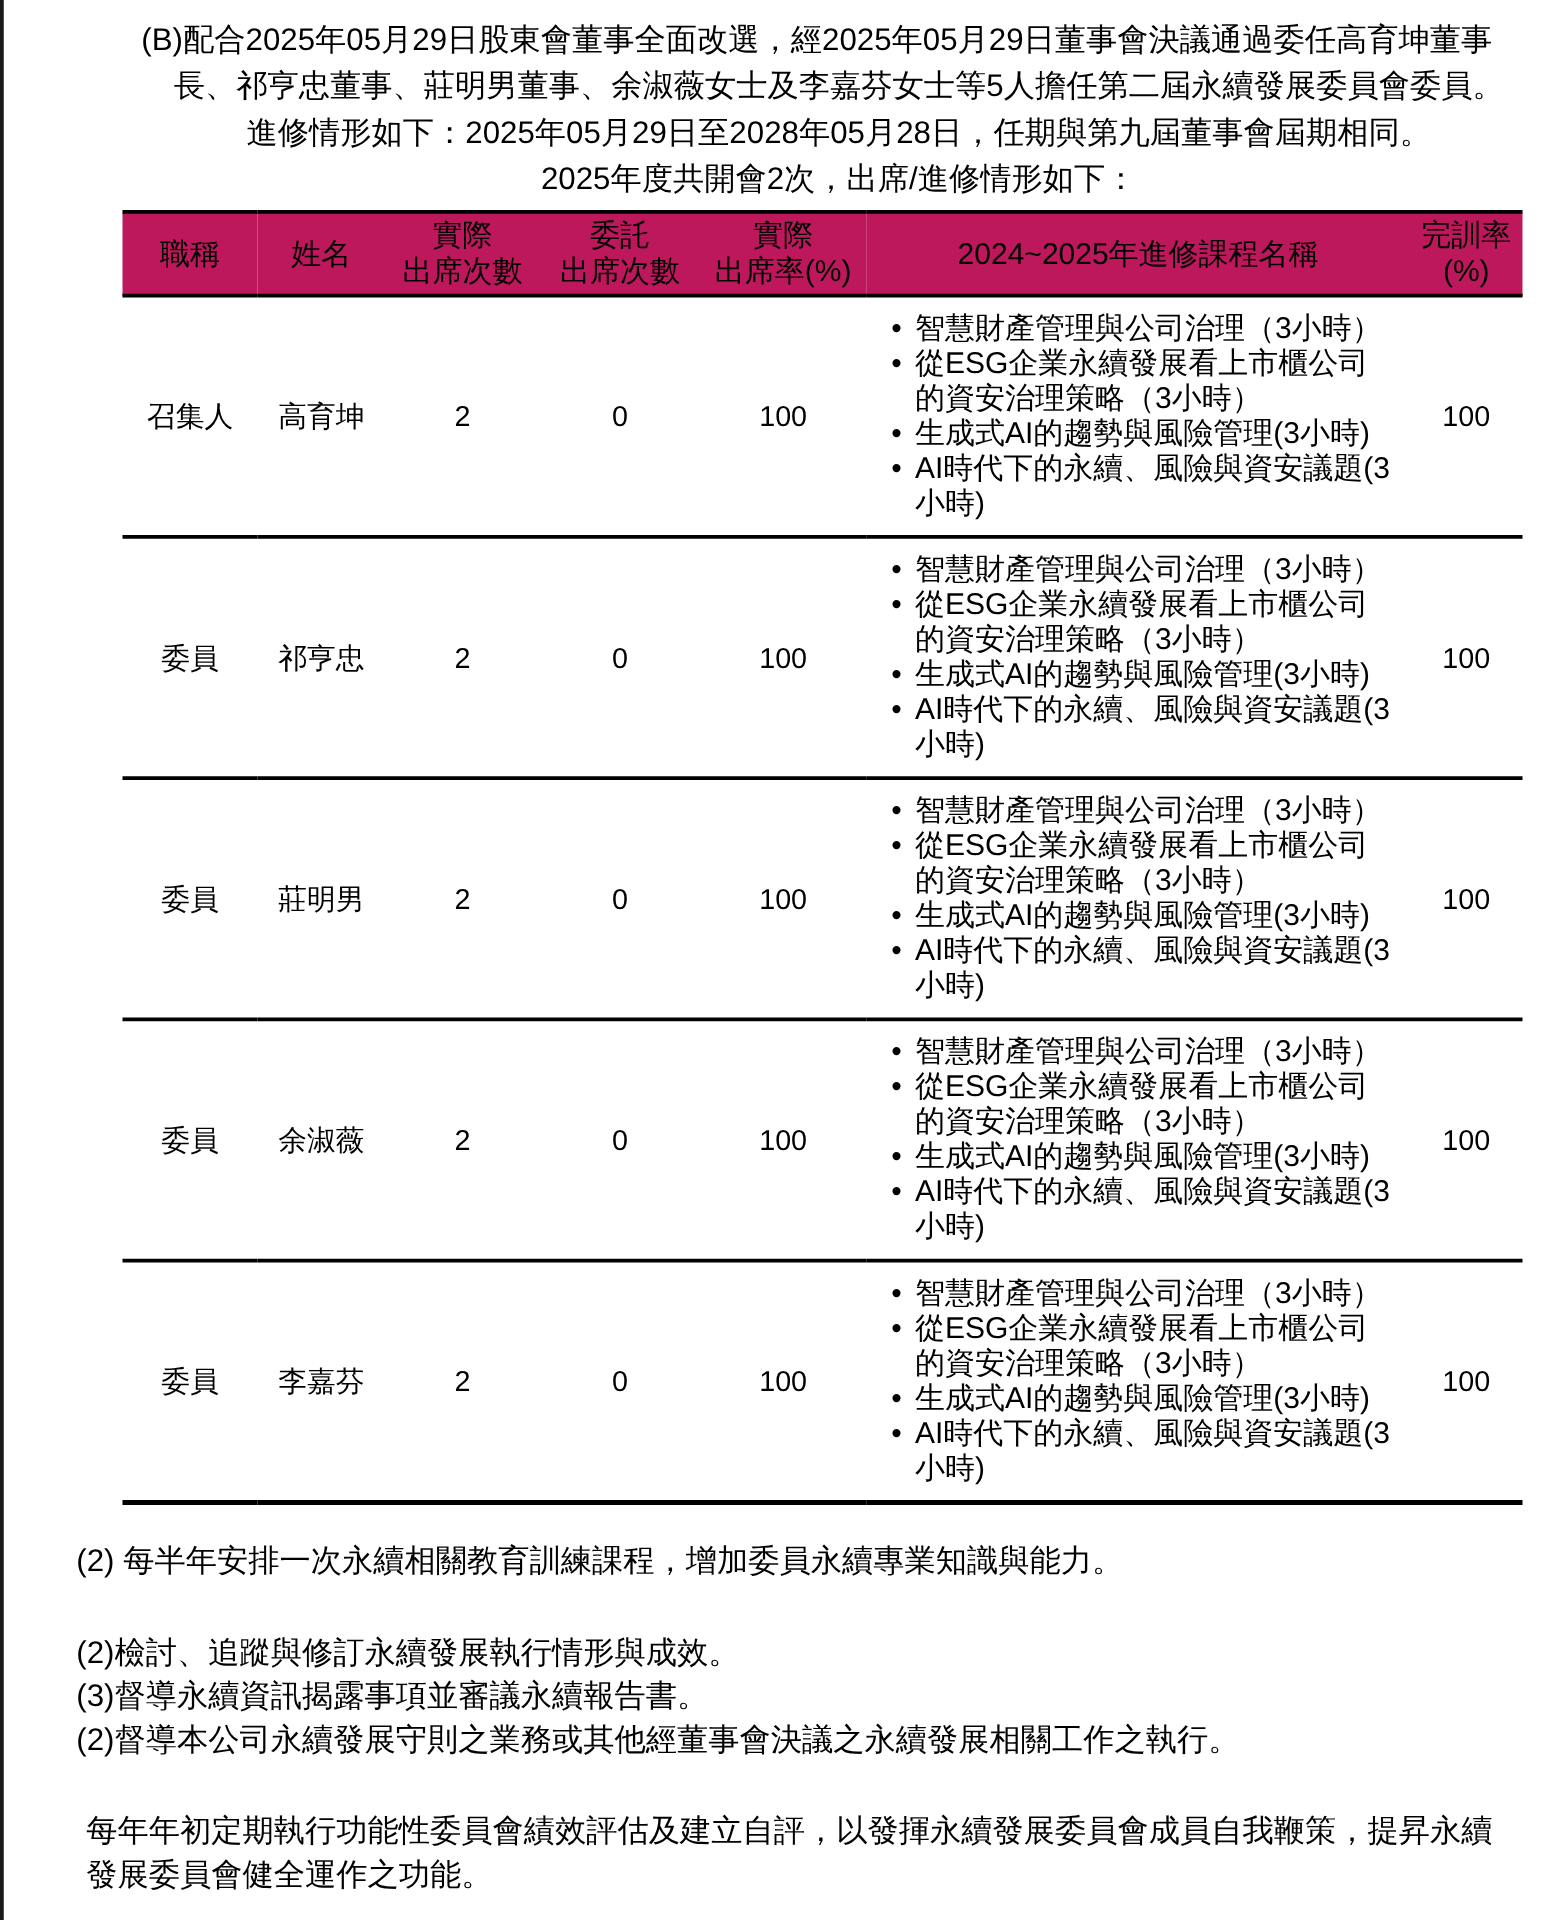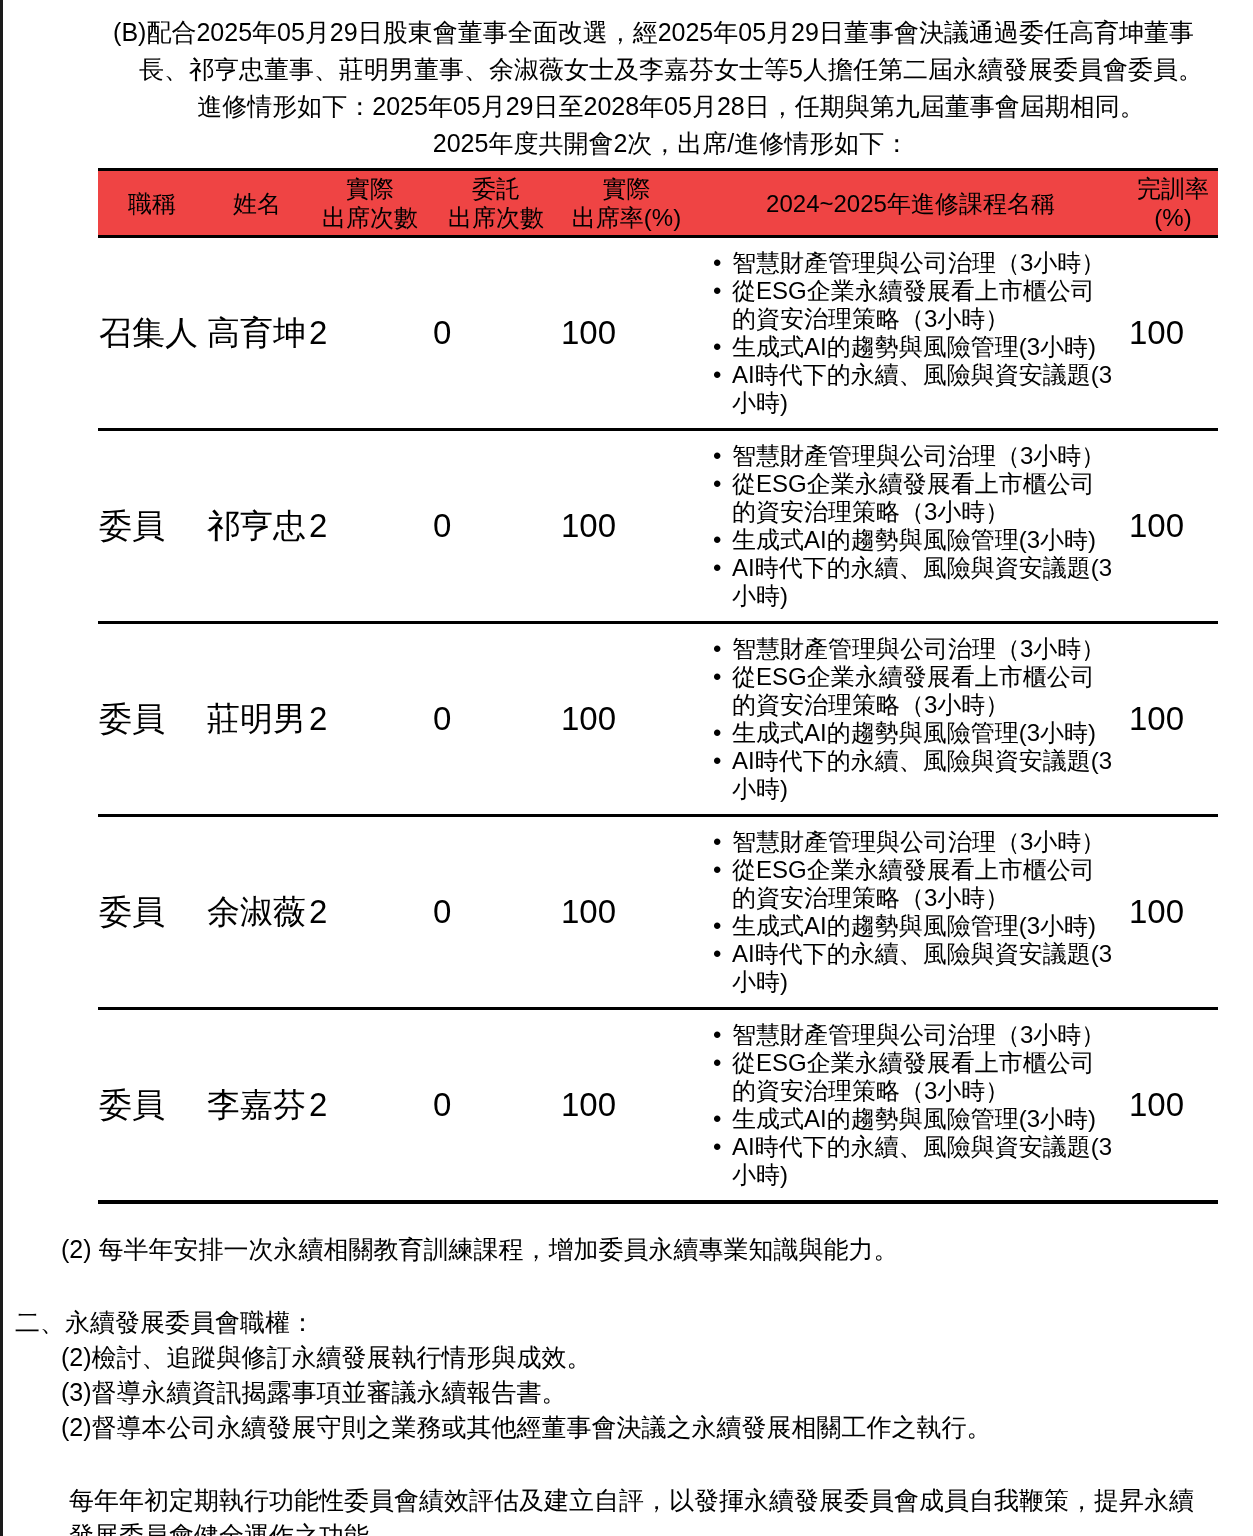--- a/index.html
+++ b/index.html
@@ -15,28 +15,28 @@
   .intro p { margin:0; }
   .intro .hang { text-indent:-35px; }
   .intro .blabel { }
 
   
   table.att {
     border-collapse:collapse; table-layout:fixed;
     margin:6px 0 0 95px; width:1120px;
     border-top:3px solid #000; border-bottom:4px solid #000;
   }
-  table.att thead tr { background:#ef4444; border-bottom:3px solid #000; }
+  table.att thead tr { background:#be185d; border-bottom:3px solid #000; }
   table.att th {
     font-weight:normal; font-size:24px; line-height:29px;
     padding:3px 0; text-align:center; vertical-align:middle;
   }
   table.att tbody tr { border-bottom:3px solid #000; }
   table.att tbody tr:last-child { border-bottom:none; }
-  td.c { vertical-align:middle; font-size:33px; }
+  td.c { text-align:center; vertical-align:middle; font-size:23px; }
   td.courses { vertical-align:middle; padding:7px 8px 7px 10px; }
   .course-list { list-style:none; margin:4px; padding:0; font-size:24px; line-height:28px; }
   .course-list li { position:relative; padding-left:25px; }
   .course-list li::before { content:"•"; position:absolute; left:6px; top:0; }
 
   
   .note { margin:28px 0 0 58px; font-size:25px; line-height:35px; }
   .section { margin-top:38px; font-size:25px; line-height:35px; }
   .section p { margin:0; }
   .sec-heading { margin-left:12px !important; }
@@ -174,21 +174,20 @@
           </ul>
         </td>
         <td class="c">100</td>
       </tr>
     </tbody>
   </table>
 
   <p class="note">(2) 每半年安排一次永續相關教育訓練課程，增加委員永續專業知識與能力。</p>
 
   <div class="section">
-    <p class="sec-heading">二、永續發展委員會職權：</p>
     <p class="sec-item">(2)檢討、追蹤與修訂永續發展執行情形與成效。</p>
     <p class="sec-item">(3)督導永續資訊揭露事項並審議永續報告書。</p>
     <p class="sec-item">(2)督導本公司永續發展守則之業務或其他經董事會決議之永續發展相關工作之執行。</p>
   </div>
 
   <div class="section">
     <p class="sec-para">每年年初定期執行功能性委員會績效評估及建立自評，以發揮永續發展委員會成員自我鞭策，提昇永續發展委員會健全運作之功能。</p>
 
   </div>
 

